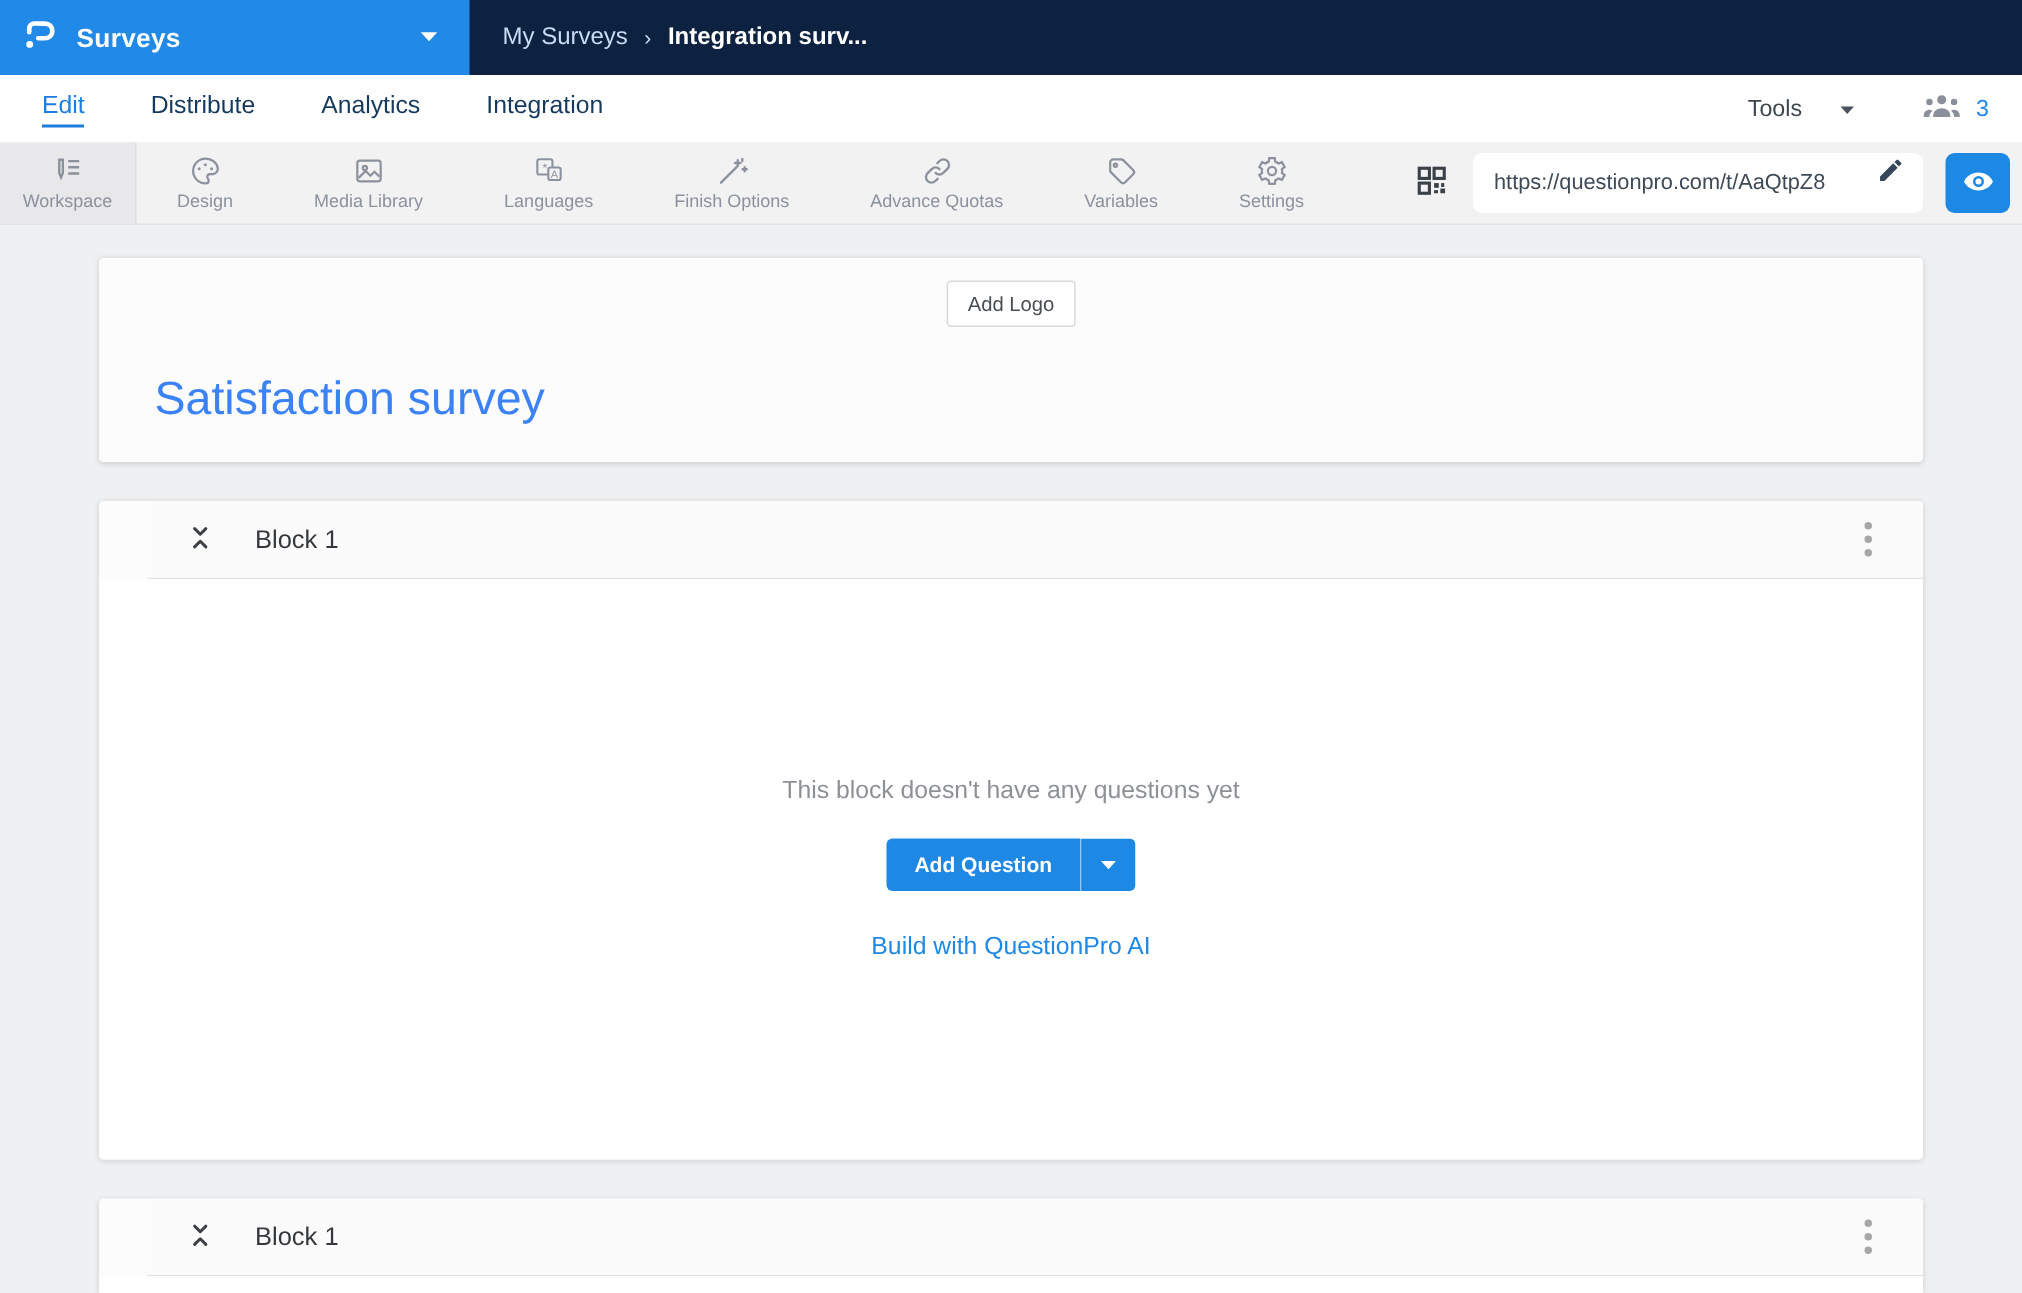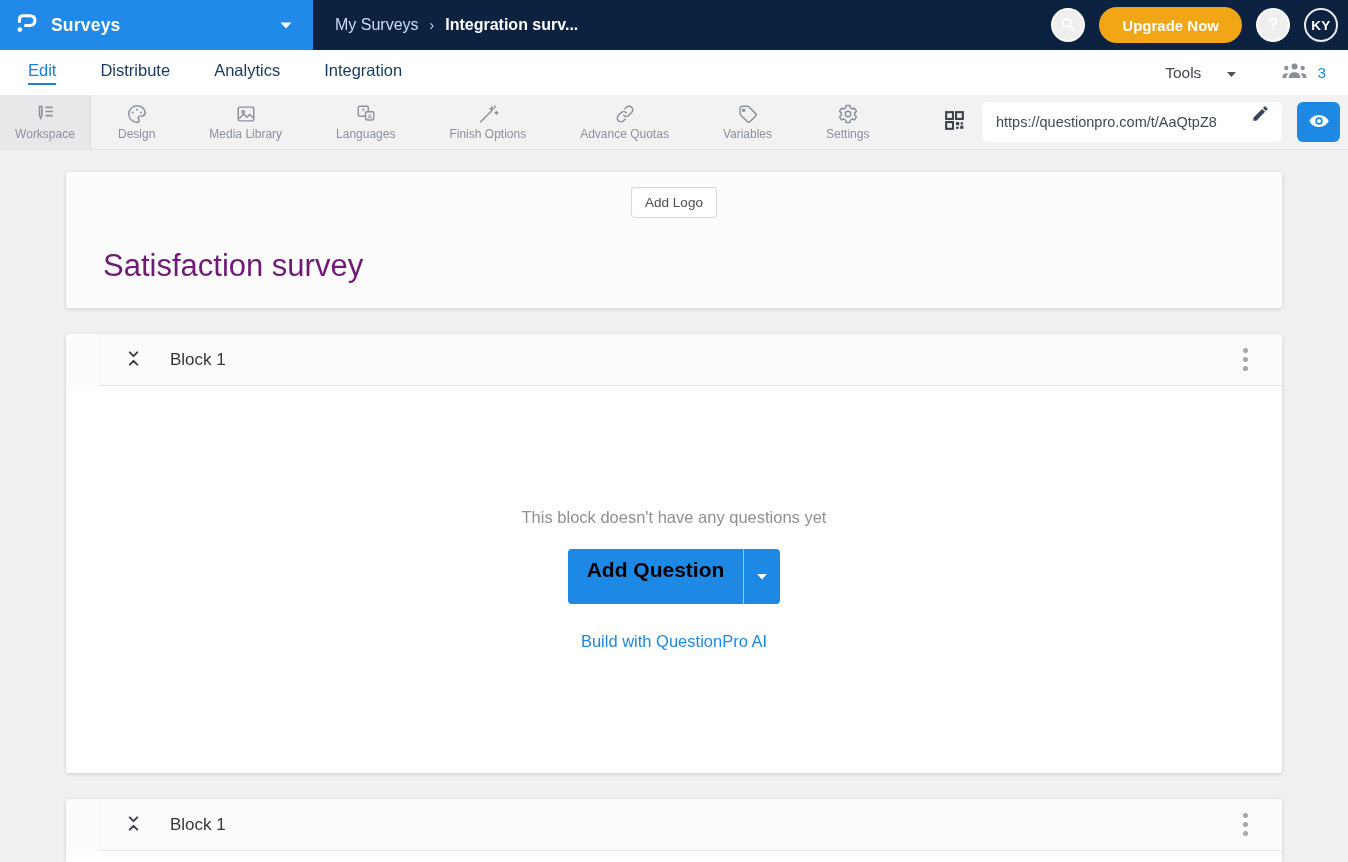--- a/index.html
+++ b/index.html
@@ -40,31 +40,31 @@
   .url-box { width:300px; height:40px; background:#fff; border-radius:6px; display:flex; padding:0 10px 0 14px; }
   .url-box input { flex:1; min-width:0; border:none; outline:none; background:transparent; font-family:inherit; font-size:14.5px; color:#3e4a57; }
   .edit-url-btn { background:none; border:none; cursor:pointer; display:flex; padding:2px; }
   .eye-btn { width:43px; height:40px; background:#1e88e5; border:none; border-radius:6px; display:flex; align-items:center; justify-content:center; cursor:pointer; }
 
   
   .content { height:712px; padding-top:22px; background:#eef0f2; overflow:hidden; }
   .card { width:1216px; margin:0 auto 26px; background:#fcfcfc; border-radius:3px; box-shadow:0 1px 4px rgba(0,0,0,.14); }
   .title-card { height:136px; position:relative; }
   .add-logo-btn { position:absolute; top:15px; left:50%; transform:translateX(-50%); background:#fff; border:1px solid #d8d8d8; border-radius:3px; padding:7px 13px; font-family:inherit; font-size:13.5px; color:#4a4f54; cursor:pointer; }
-  .survey-title { position:absolute; left:37px; top:76px; font-size:31px; font-weight:500; color:#701a75; }
+  .survey-title { position:absolute; left:37px; top:76px; font-size:31px; font-weight:500; color:#3b82f6; }
 
   .block-header { height:52px; display:flex; align-items:center; padding:0 30px 0 28px; background:#fbfbfb; border-bottom:1px solid #e4e4e4; border-radius:3px 3px 0 0;margin-left:32px; }
   .collapse-btn { background:none; border:none; cursor:pointer; display:flex; padding:0; }
   .block-title { margin-left:29px; font-size:17px; color:#34383c; }
   .kebab-btn { margin-left:auto; background:none; border:none; cursor:pointer; display:flex; flex-direction:column; gap:4px; padding:4px; }
   .kebab-btn .dot { width:5px; height:5px; border-radius:50%; background:#a7a7a9; }
   .block-body { height:387px; background:#fff; display:flex; flex-direction:column; align-items:center; justify-content:center; border-radius:0 0 3px 3px; }
   .empty-msg { font-size:16.5px; color:#8d9095; }
   .addq { display:flex; margin-top:22px; }
-  .addq-main { background:#1e88e5; color:#000000; border:none; font-family:inherit; font-size:21px; font-weight:600; padding:9px 19px 22px; border-radius:4px 0 0 4px; cursor:pointer; }
+  .addq-main { background:#1e88e5; color:#ffffff; border:none; font-family:inherit; font-size:14px; font-weight:600; padding:9px 19px 10px; border-radius:4px 0 0 4px; cursor:pointer; }
   .addq-caret { background:#1e88e5; border:none; border-left:1px solid rgba(255,255,255,.55); width:37px; border-radius:0 4px 4px 0; display:flex; align-items:center; justify-content:center; cursor:pointer; }
   .ai-link { margin-top:28px; color:#1e88e5; font-size:16.5px; text-decoration:none; cursor:pointer; }
   .block-body-stub { height:11px; background:#fff; }
 </style>
 </head>
 <body>
 
 <header class="topbar">
   <div class="brand">
     <span>
@@ -80,33 +80,20 @@
         </svg>
     </span>
   </div>
 
   <nav class="breadcrumb">
     <span class="bc-parent">My Surveys</span>
     <span class="bc-sep">›</span>
     <span class="bc-current">Integration surv...</span>
   </nav>
 
-  <div class="topbar-right">
-    <button class="circle-btn">
-      <span>
-        <svg width="18" height="18" viewBox="0 0 24 24" fill="none" stroke="#fff" stroke-width="2.6">
-            <circle cx="10.5" cy="10.5" r="5.5"></circle>
-            <path d="M15 15l5.2 5.2" stroke-linecap="round"></path>
-          </svg>
-      </span>
-    </button>
-    <button class="upgrade-btn">Upgrade Now</button>
-    <button class="circle-btn help-btn">?</button>
-    <div class="circle-btn avatar">KY</div>
-  </div>
 </header>
 
 <nav class="tabbar">
   <div class="tab active">Edit</div>
   <div class="tab">Distribute</div>
   <div class="tab">Analytics</div>
   <div class="tab">Integration</div>
 
   <div class="tabbar-right">
     <div class="tools">

